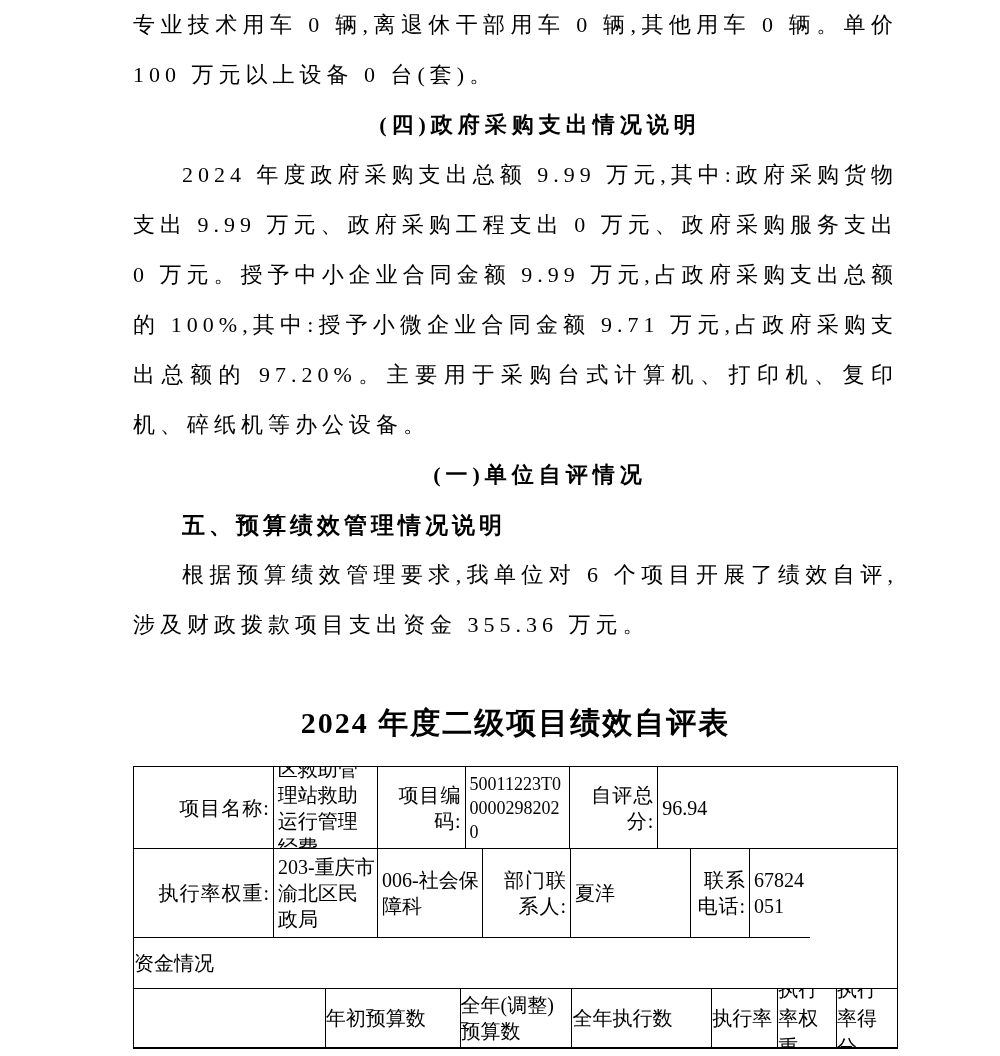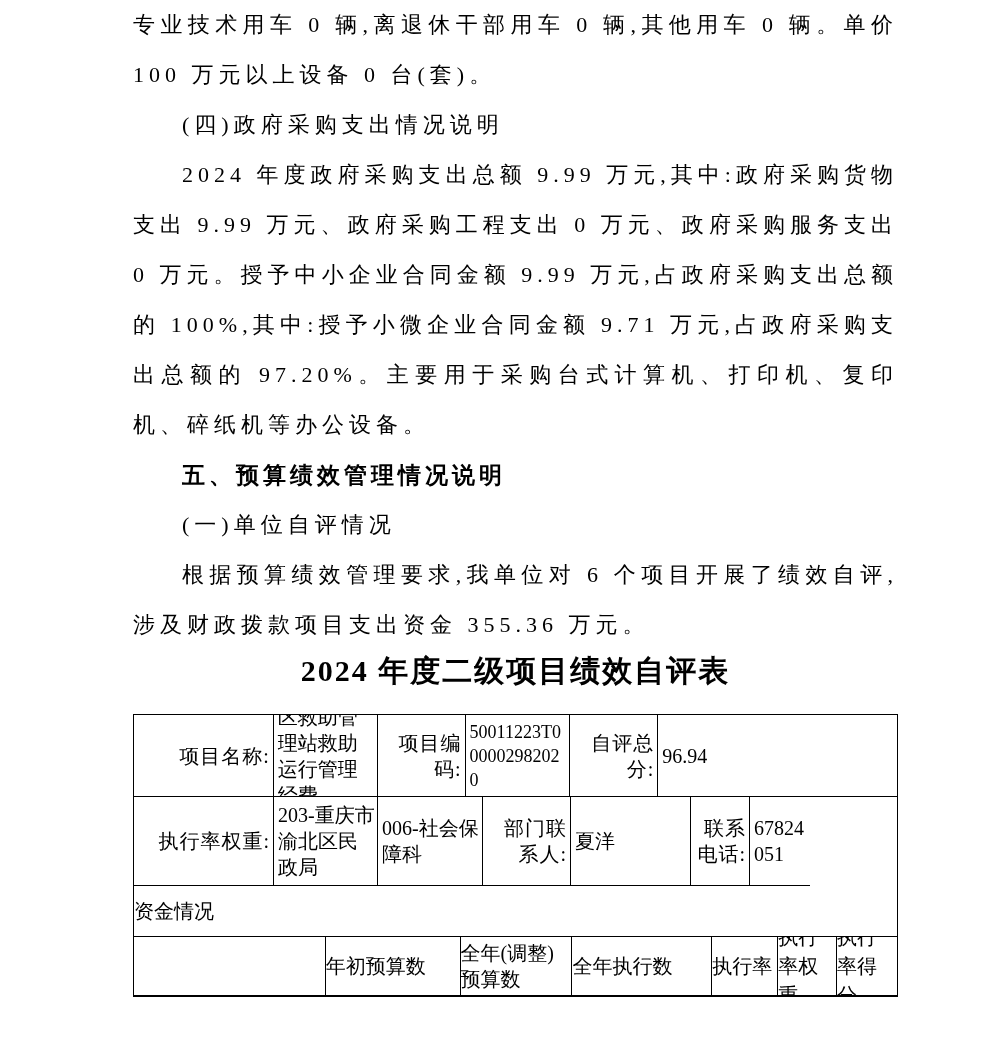--- a/index.html
+++ b/index.html
@@ -28,22 +28,23 @@
     text-justify: inter-character;
   }
   p.indent { text-indent: 49px; }
   p.heading-bold {
     font-family: "Liberation Sans", sans-serif;
     font-weight: bold;
     font-size: 23px;
     letter-spacing: 4px;
     text-align: left;
   }
-  p.kaiti { text-align: left; }
+  p.kaiti { text-align: center; font-weight: bold; }
   .table-title {
+    margin-top: 52px;
     font-size: 30px;
     font-weight: bold;
     letter-spacing: 2px;
     line-height: 42px;
     text-align: center;
   }
   .tbl {
     margin-top: 22px;
     width: 765px;
     border: 1px solid #000;
@@ -88,22 +89,22 @@
 </style>
 </head>
 <body>
 
 <div class="page">
   <div class="doc">
 
     <p class="para">专业技术用车 0 辆,离退休干部用车 0 辆,其他用车 0 辆。单价 100 万元以上设备 0 台(套)。</p>
     <p class="para kaiti indent">(四)政府采购支出情况说明</p>
     <p class="para indent">2024 年度政府采购支出总额 9.99 万元,其中:政府采购货物支出 9.99 万元、政府采购工程支出 0 万元、政府采购服务支出 0 万元。授予中小企业合同金额 9.99 万元,占政府采购支出总额的 100%,其中:授予小微企业合同金额 9.71 万元,占政府采购支出总额的 97.20%。主要用于采购台式计算机、打印机、复印机、碎纸机等办公设备。</p>
+    <p class="para kaiti indent">(一)单位自评情况</p>
     <p class="para heading-bold indent">五、预算绩效管理情况说明</p>
-    <p class="para kaiti indent">(一)单位自评情况</p>
     <p class="para indent">根据预算绩效管理要求,我单位对 6 个项目开展了绩效自评,涉及财政拨款项目支出资金 355.36 万元。</p>
 
     <div class="table-title">2024 年度二级项目绩效自评表</div>
 
     <div class="tbl">
 
       <div class="tr r1">
         <div class="td lbl w-a1">
             <span>项目名称:</span>
           </div>

